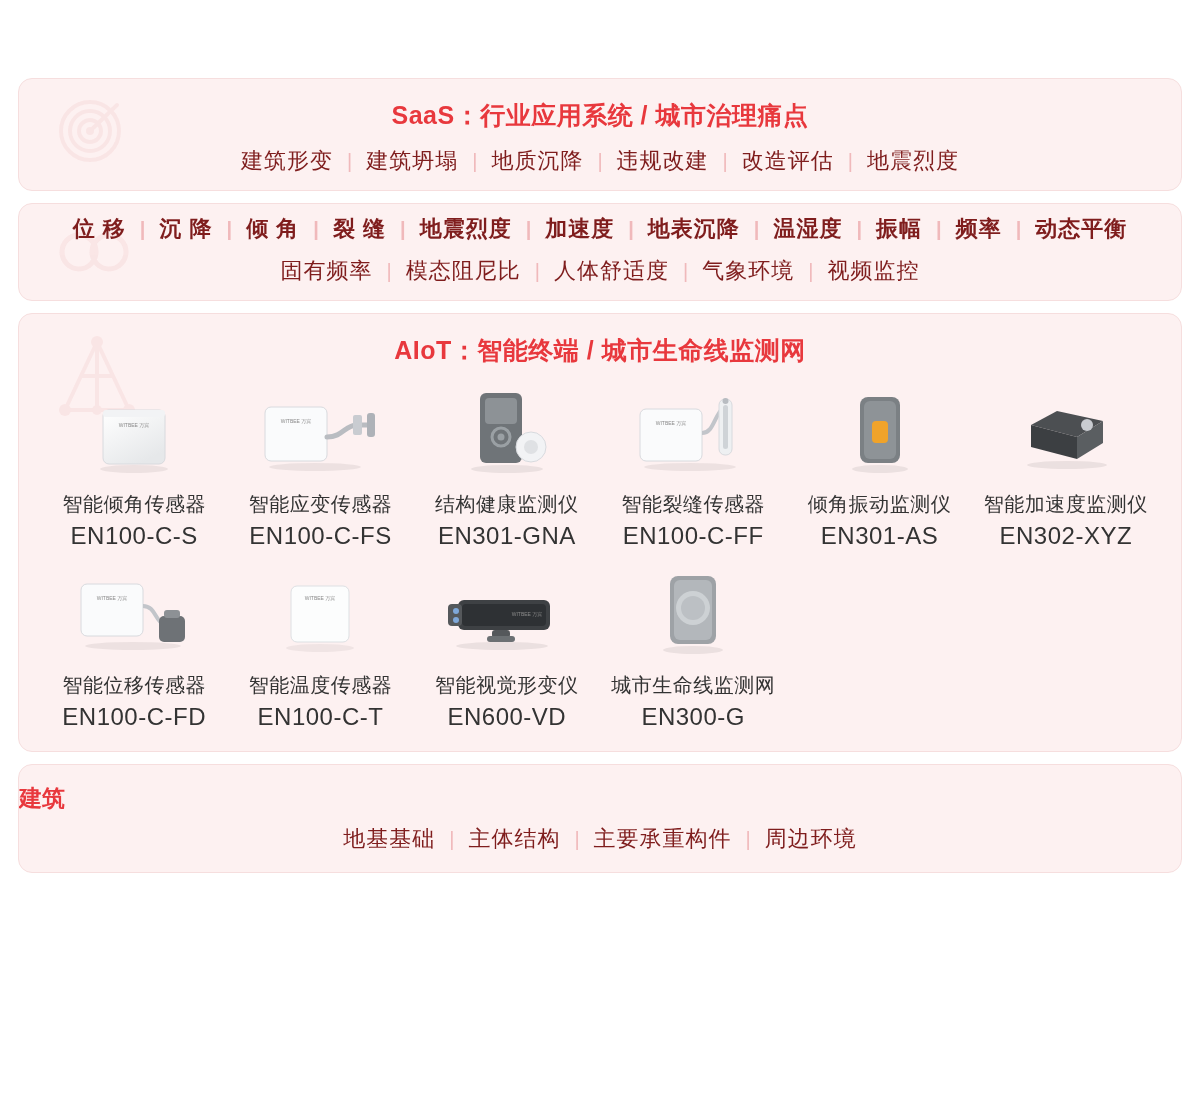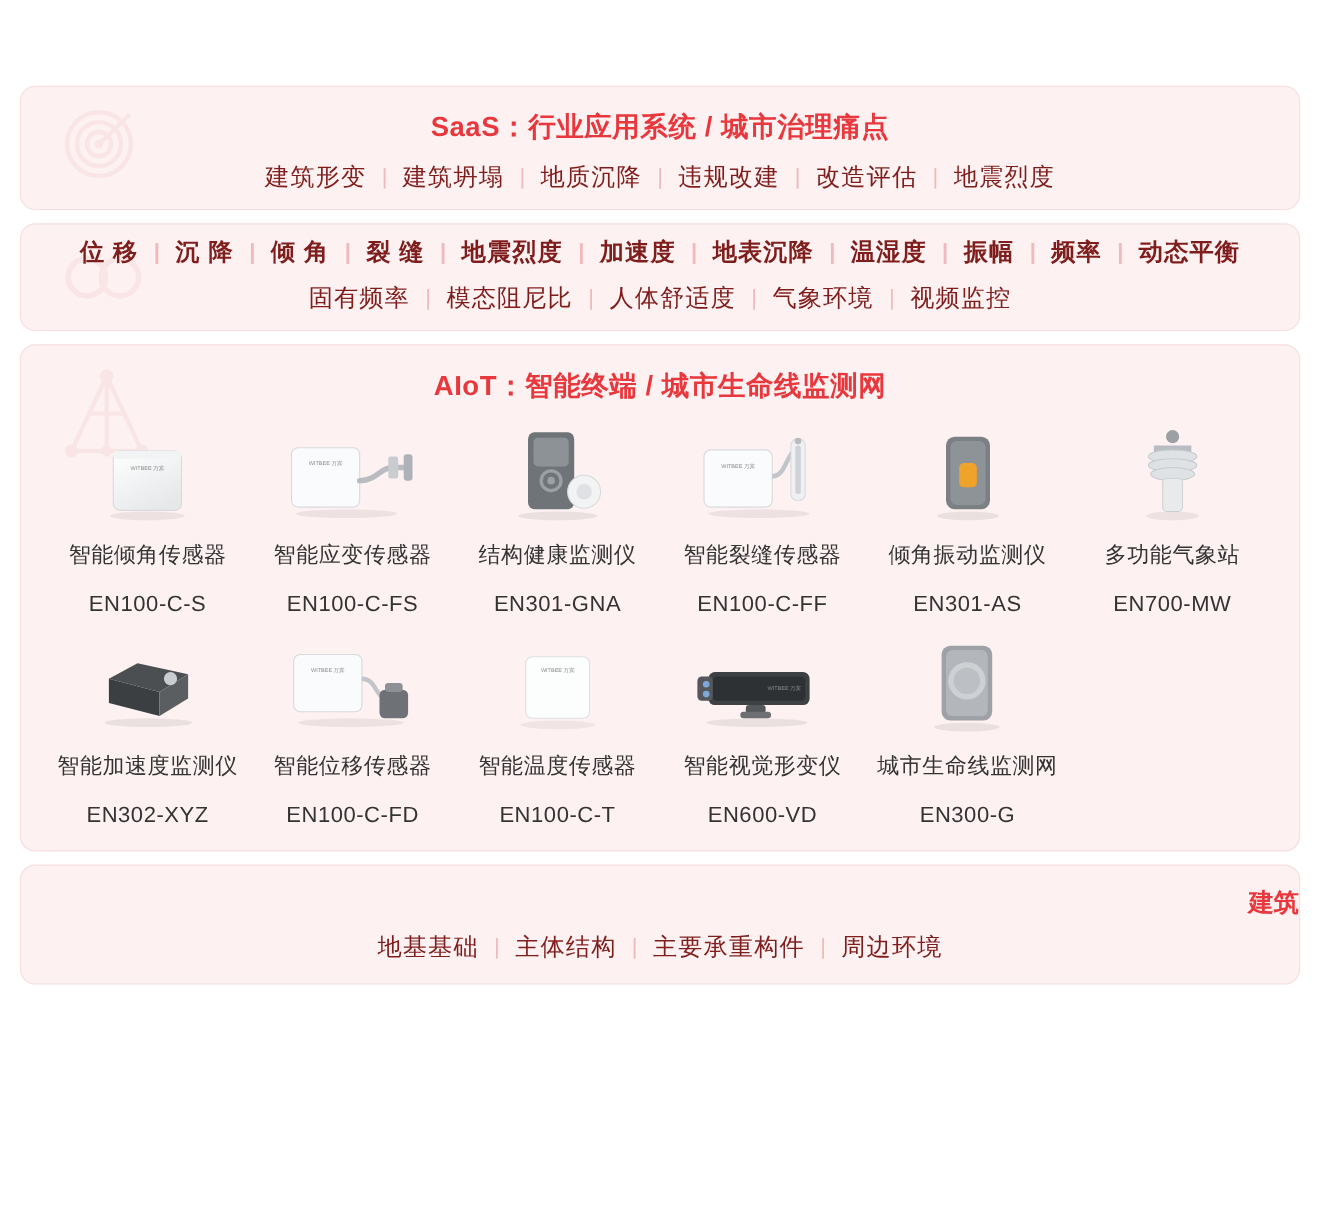--- a/index.html
+++ b/index.html
@@ -99,28 +99,28 @@
     justify-content: center;
   }
   .dev-name {
     font-size: 20px;
     color: #333;
     margin-top: 10px;
     white-space: nowrap;
     letter-spacing: 0.5px;
   }
   .dev-model {
-    font-size: 20px;
+    font-size: 24px;
     color: #333;
-    margin-top: 20px;
+    margin-top: 4px;
     white-space: nowrap;
     letter-spacing: 0.5px;
   }
   .build-title {
-    text-align: right;
+    text-align: left;
     font-size: 23px;
     font-weight: bold;
     color: #e8383d;
     padding-top: 18px;
   }
   .build-row {
     padding-top: 10px;
     padding-bottom: 18px;
   }
   .brand {
@@ -307,37 +307,20 @@
               <rect x="56" y="12" width="40" height="66" rx="8" fill="#7b8084"></rect>
               <rect x="60" y="16" width="32" height="58" rx="6" fill="#8e9397"></rect>
               <rect x="68" y="36" width="16" height="22" rx="4" fill="#f0a32a"></rect>
               <ellipse cx="76" cy="84" rx="28" ry="4" fill="#00000012"></ellipse>
             </svg>
           </div>
           <div class="dev-name">倾角振动监测仪</div>
           <div class="dev-model">EN301-AS</div>
         </div>
 
-        <div class="dev">
-          <div class="dev-img">
-            <svg width="150" height="96" viewBox="0 0 150 96">
-              <circle cx="75" cy="12" r="6" fill="#9aa0a4"></circle>
-              <path d="M58 20 h34 v6 h-34 z" fill="#b9bdc2"></path>
-              <g fill="#dfe2e5" stroke="#c7cbcf">
-                <ellipse cx="75" cy="30" rx="22" ry="6"></ellipse>
-                <ellipse cx="75" cy="38" rx="22" ry="6"></ellipse>
-                <ellipse cx="75" cy="46" rx="20" ry="6"></ellipse>
-              </g>
-              <rect x="66" y="50" width="18" height="30" rx="4" fill="#e8eaec" stroke="#cfd3d7"></rect>
-              <ellipse cx="75" cy="84" rx="24" ry="4" fill="#00000010"></ellipse>
-            </svg>
-          </div>
-          <div class="dev-name">多功能气象站</div>
-          <div class="dev-model">EN700-MW</div>
-        </div>
 
         <div class="dev">
           <div class="dev-img">
             <svg width="150" height="96" viewBox="0 0 150 96">
               <path d="M40 40 L66 26 L112 36 L86 52 Z" fill="#4c4f52"></path>
               <path d="M40 40 L86 52 L86 74 L40 62 Z" fill="#3c3f42"></path>
               <path d="M86 52 L112 36 L112 58 L86 74 Z" fill="#5a5e61"></path>
               <circle cx="96" cy="40" r="6" fill="#c9ccd1"></circle>
               <ellipse cx="76" cy="80" rx="40" ry="4" fill="#00000012"></ellipse>
             </svg>

